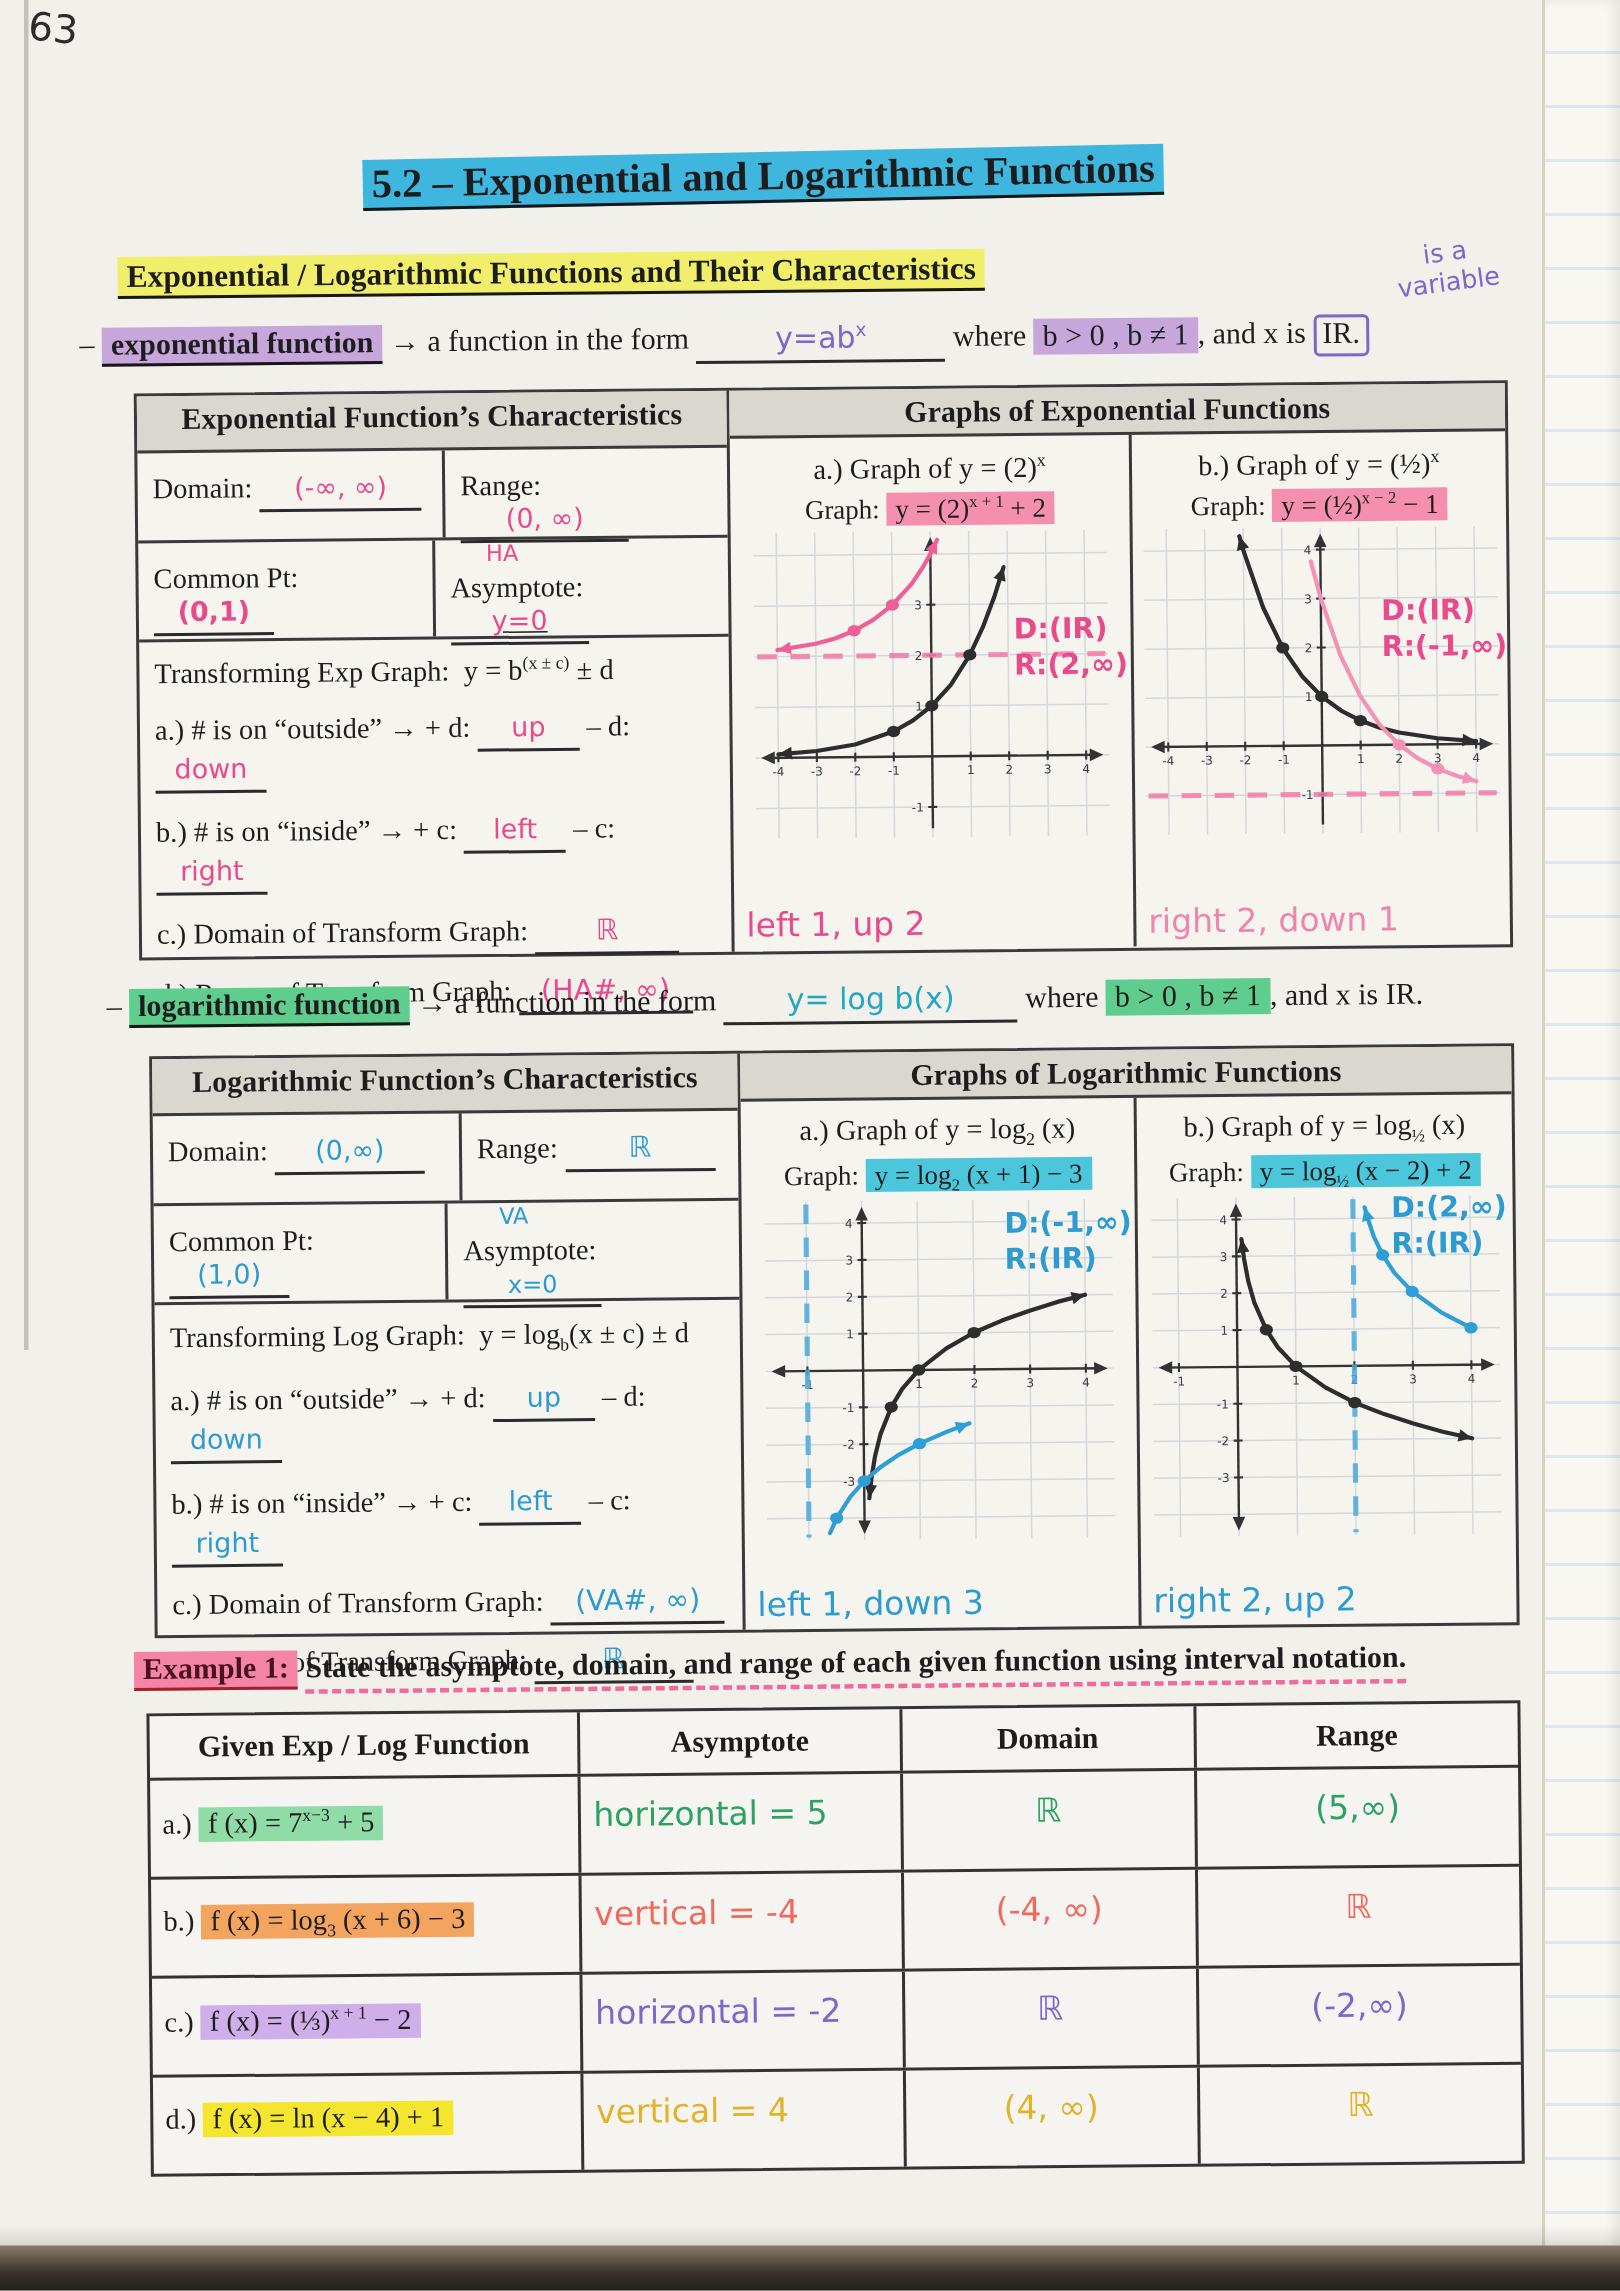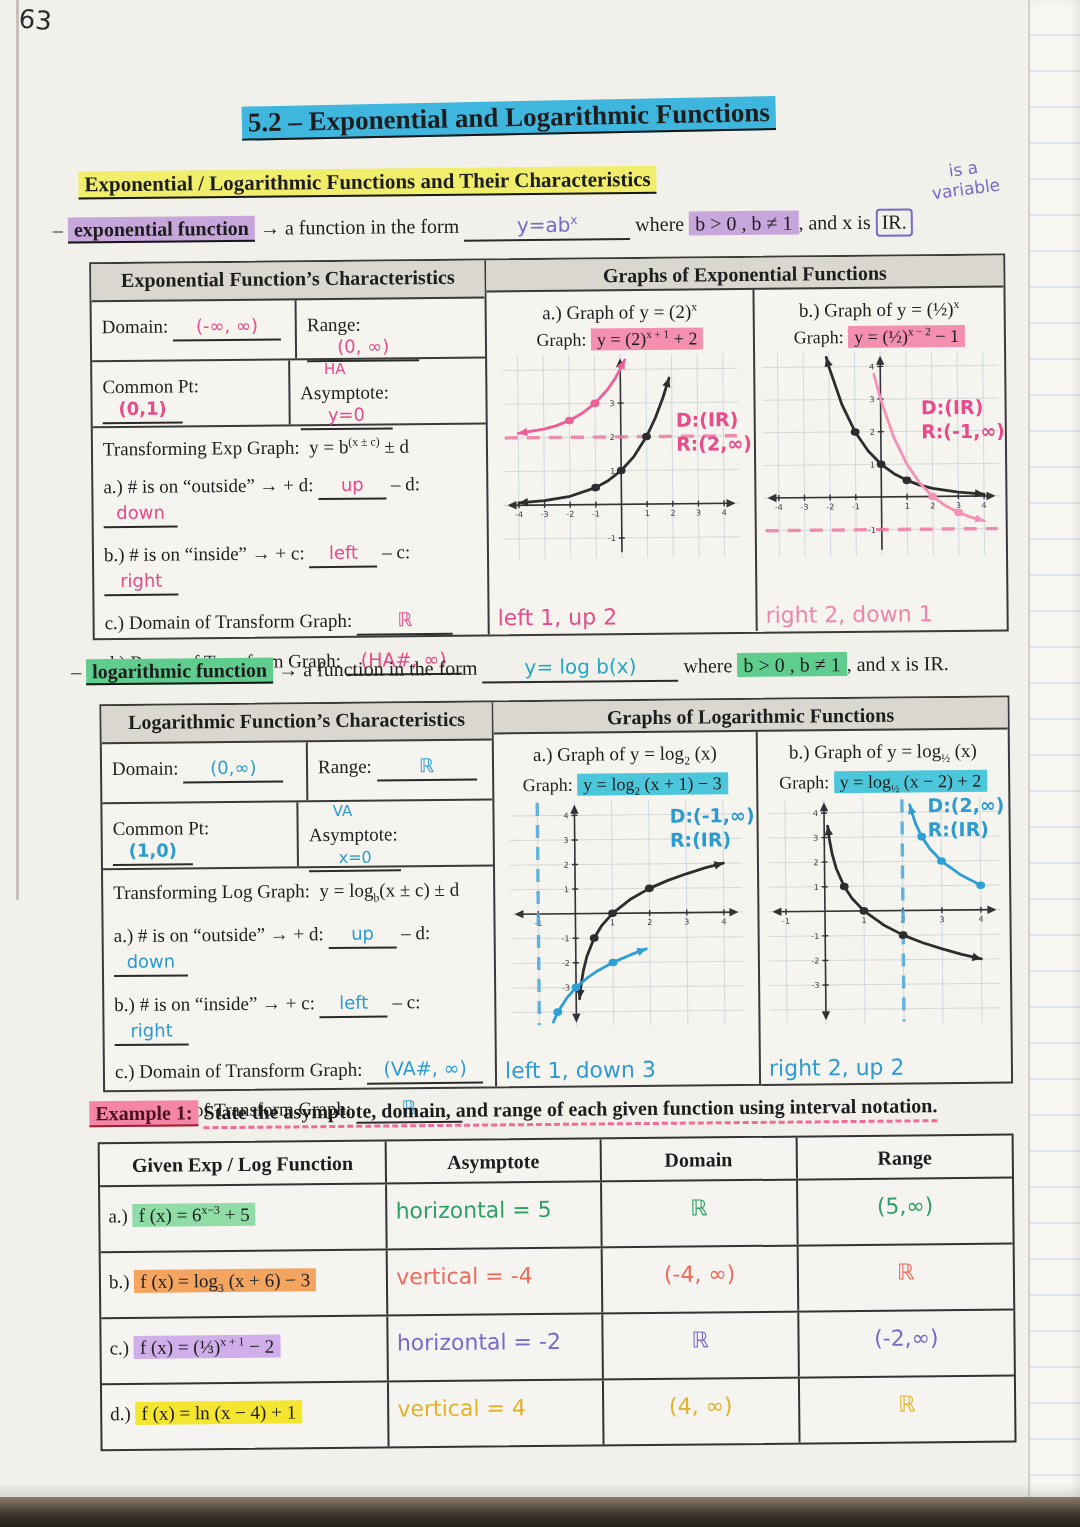--- a/index.html
+++ b/index.html
@@ -120,21 +120,21 @@
           </div>
         </div>
         <div class="cellrow" style="height:64px;">
           <div class="cell" style="width:186px;border-right:2px solid #3a3a3a;">
             <span>Common Pt:</span>
             <span class="blank" style="min-width:64px;font-weight:bold;"><span class="hw pink" style="font-size:18px;">(0,1)</span></span>
           </div>
           <div class="cell" style="position:relative;padding-top:22px;">
             <span class="abovenote hw pink" style="top:2px;">HA</span>
             <span>Asymptote:</span>
-            <span class="blank" style="min-width:76px;"><span class="hw pink" style="font-size:18px;">y=0</span></span>
+            <span class="blank" style="min-width:76px;text-decoration:underline;"><span class="hw pink" style="font-size:18px;">y=0</span></span>
           </div>
         </div>
         <div style="padding:10px 8px 0 10px;font-size:19px;">
           <div>
             <span>Transforming Exp Graph:</span>&nbsp;
             <span>y = b</span><sup>(x ± c)</sup><span> ± d</span>
           </div>
           <div style="margin-top:16px;">
             <span>a.)  # is on “outside” →  + d:</span>
             <span class="blank" style="min-width:52px;"><span class="hw pink" style="font-size:18px;">up</span></span>
@@ -324,21 +324,21 @@
             <span class="blank" style="min-width:84px;"><span class="hw blue" style="font-size:18px;">(0,∞)</span></span>
           </div>
           <div class="cell">
             <span>Range:</span>
             <span class="blank" style="min-width:84px;"><span class="hw blue" style="font-size:19px;">ℝ</span></span>
           </div>
         </div>
         <div class="cellrow" style="height:64px;">
           <div class="cell" style="width:186px;border-right:2px solid #3a3a3a;">
             <span>Common Pt:</span>
-            <span class="blank" style="min-width:64px;font-weight:bold;"><span class="hw blue" style="font-size:18px;">(1,0)</span></span>
+            <span class="blank" style="min-width:64px;"><span class="hw blue" style="font-size:18px;">(1,0)</span></span>
           </div>
           <div class="cell" style="position:relative;padding-top:22px;">
             <span class="abovenote hw blue" style="top:2px;">VA</span>
             <span>Asymptote:</span>
             <span class="blank" style="min-width:76px;"><span class="hw blue" style="font-size:16px;">x=0</span></span>
           </div>
         </div>
         <div style="padding:12px 8px 0 10px;font-size:19px;">
           <div>
             <span>Transforming Log Graph:</span>&nbsp;
@@ -524,21 +524,21 @@
       <div class="exrow exhdr">
         <div>Given Exp / Log Function</div>
         <div>Asymptote</div>
         <div>Domain</div>
         <div>Range</div>
       </div>
 
       <div class="exrow drow">
         <div class="fcell">
           <span>a.)</span>
-          <span class="hl bg-mint"><span>f (x) = 6</span><sup>x−3</sup><span> + 5</span></span>
+          <span class="hl bg-mint"><span>f (x) = 7</span><sup>x−3</sup><span> + 5</span></span>
         </div>
         <div class="vcell hw green" style="text-align:left;">horizontal = 5</div>
         <div class="vcell hw green">ℝ</div>
         <div class="vcell hw green">(5,∞)</div>
       </div>
 
       <div class="exrow drow">
         <div class="fcell">
           <span>b.)</span>
           <span class="hl bg-orange"><span>f (x) = log</span><sub>3</sub><span> (x + 6) − 3</span></span>

